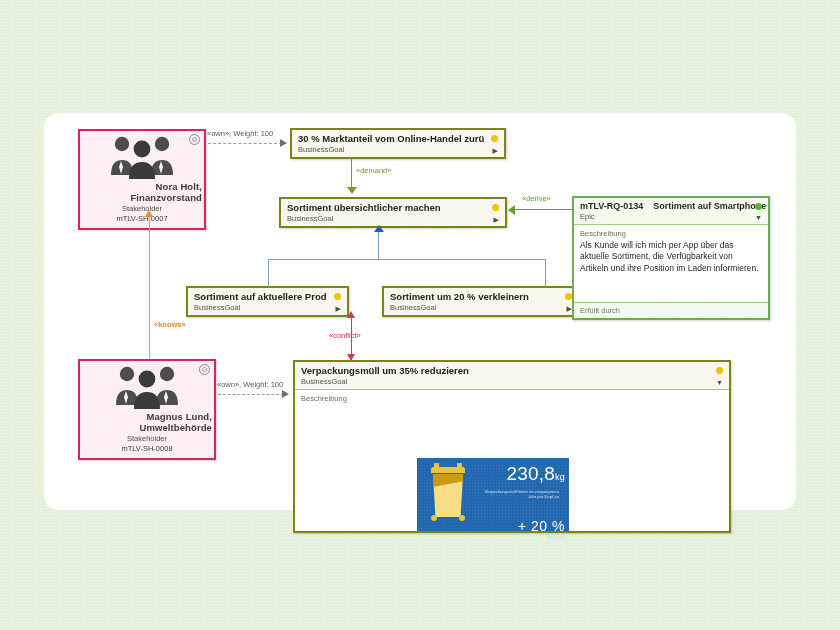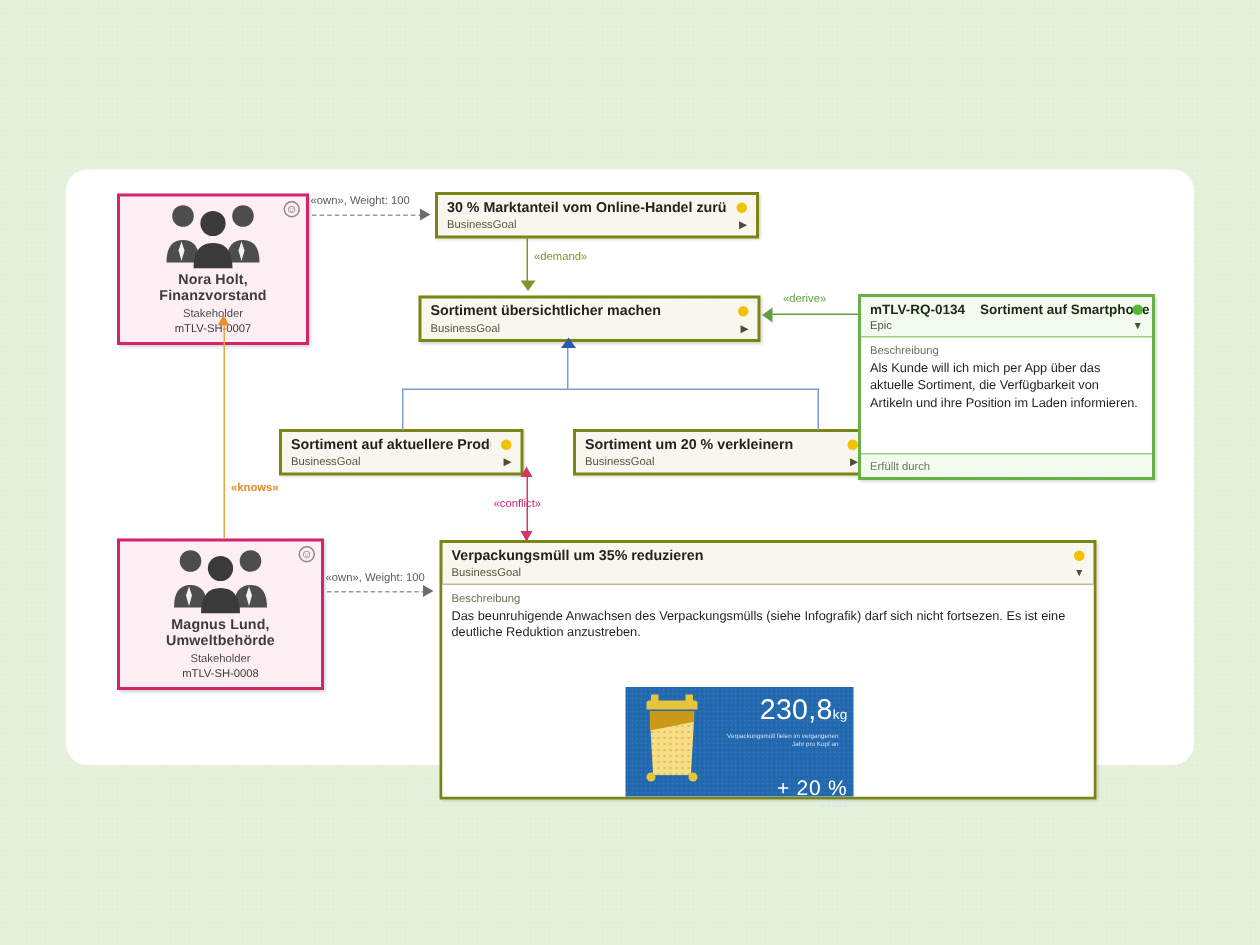--- a/index.html
+++ b/index.html
@@ -42,21 +42,21 @@
     box-shadow: 1px 1px 2px rgba(0,0,0,.18);
   }
   .sh-corner {
     position: absolute; right: 4px; top: 3px;
     width: 11px; height: 11px; border-radius: 50%;
     border: 1px solid #8a8a8a; color:#6a6a6a;
     font-size: 8px; line-height: 9px; text-align: center;
     background: #fdeef3;
   }
   .sh-people { height: 46px; display:flex; align-items:flex-end; justify-content:center; padding-bottom:2px;}
-  .sh-name { font-size: 9.5px; font-weight: bold; color: #3b3b3b; letter-spacing:.1px; }
+  .sh-name { font-size: 9.5px; font-weight: bold; color: #3b3b3b; letter-spacing:.1px;text-align:right; }
   .sh-type { font-size: 7.5px; color: #4a4a4a; margin-top: 1px; }
   .sh-id   { font-size: 7.5px; color: #3b3b3b; margin-top: 1px; }
 
   
   .goal {
     background: #f7f7ee;
     background-image: radial-gradient(rgba(255,255,255,.85) .5px, transparent .6px);
     background-size: 3px 3px;
     border: 2px solid #7d8416;
     box-shadow: 1px 1px 2px rgba(0,0,0,.18);
@@ -258,21 +258,20 @@
 
   <div class="node goal" style="left:249px; top:247px; width:438px;">
     <div class="goal-head">
       <div class="goal-title">Verpackungsmüll um 35% reduzieren</div>
       <div class="dot"></div>
       <div class="caret">▼</div>
     </div>
     <div class="goal-sub">BusinessGoal</div>
     <div class="goal-body" style="height:142px; position:relative;">
       <div class="sec-label">Beschreibung</div>
-      <div class="body-text">Das beunruhigende Anwachsen des Verpackungsmülls (siehe Infografik) darf sich nicht fortsezen. Es ist eine deutliche Reduktion anzustreben.</div>
 
       <div class="info">
         <div class="info-left">
           <div class="bin-nub1"></div>
             <div class="bin-nub2"></div>
           <div class="bin-lid"></div>
           <div class="bin-body"></div>
           <div class="bin-fill"></div>
           <div class="bin-wh1"></div>
             <div class="bin-wh2"></div>

